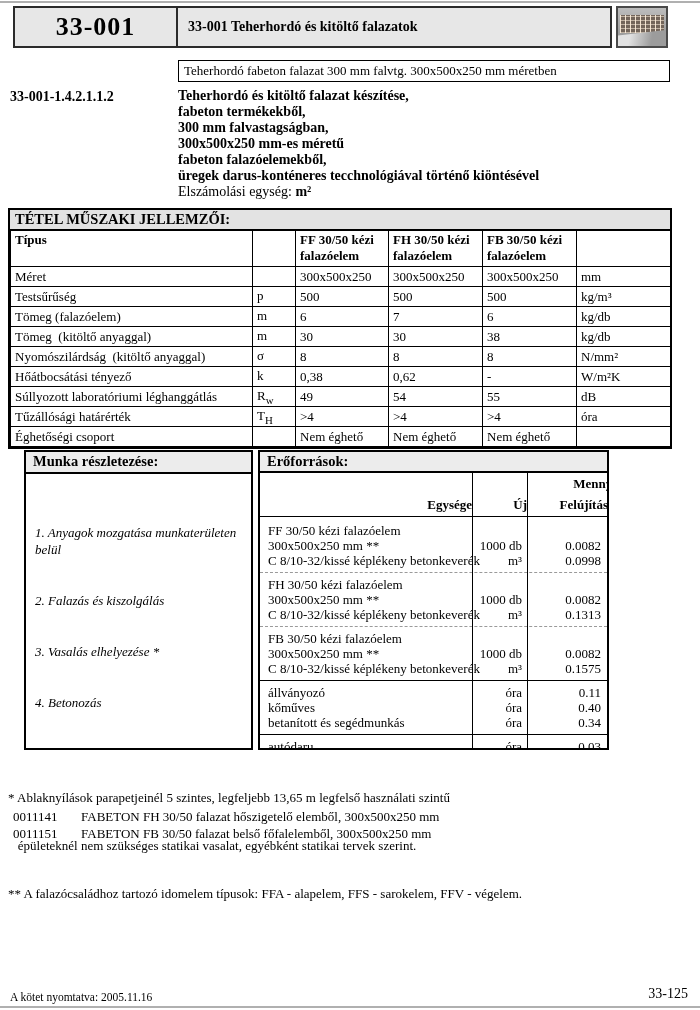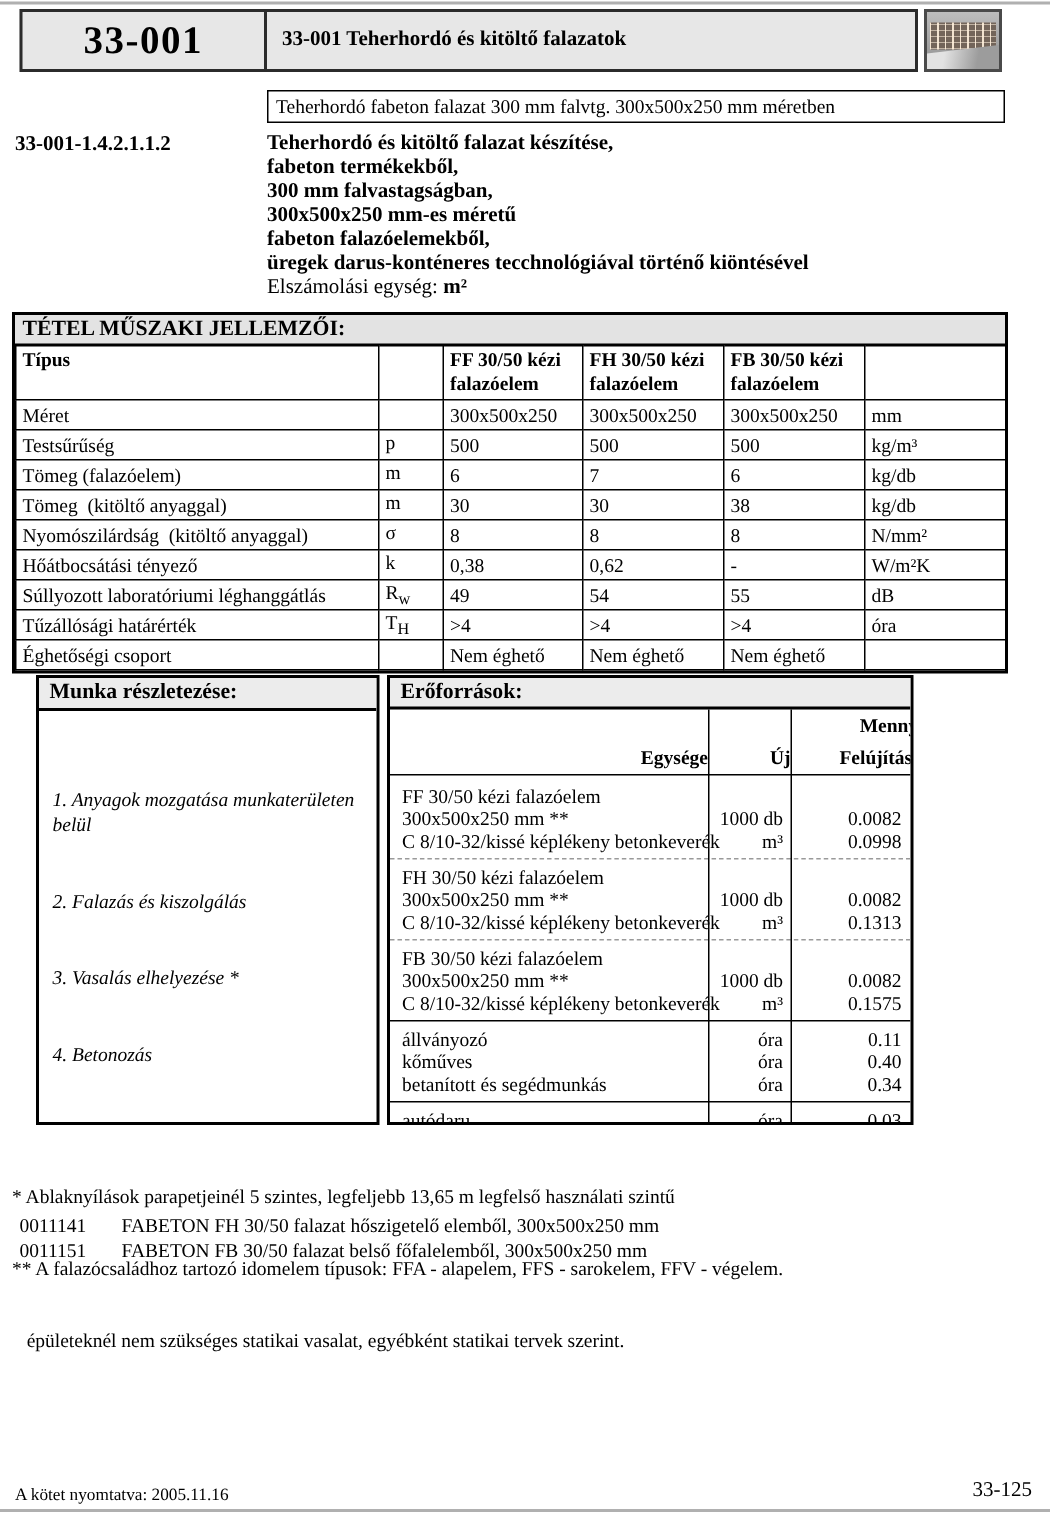--- a/index.html
+++ b/index.html
@@ -317,22 +317,22 @@
           <div class="c-nv">0.03</div>
           <div class="c-rv">0.03</div>
         </div>
       </div>
     </div>
   </div>
 </div>
 
 <div class="footnotes">
   <div>* Ablaknyílások parapetjeinél 5 szintes, legfeljebb 13,65 m legfelső használati szintű</div>
+  <div>   épületeknél nem szükséges statikai vasalat, egyébként statikai tervek szerint.</div>
   <div>** A falazócsaládhoz tartozó idomelem típusok: FFA - alapelem, FFS - sarokelem, FFV - végelem.</div>
-  <div>   épületeknél nem szükséges statikai vasalat, egyébként statikai tervek szerint.</div>
 </div>
 
 <div class="codes">
   <div class="code-line">
     <div class="code-num">0011141</div>
     <div class="code-desc">FABETON FH 30/50 falazat hőszigetelő elemből, 300x500x250 mm</div>
   </div>
   <div class="code-line">
     <div class="code-num">0011151</div>
     <div class="code-desc">FABETON FB 30/50 falazat belső főfalelemből, 300x500x250 mm</div>

